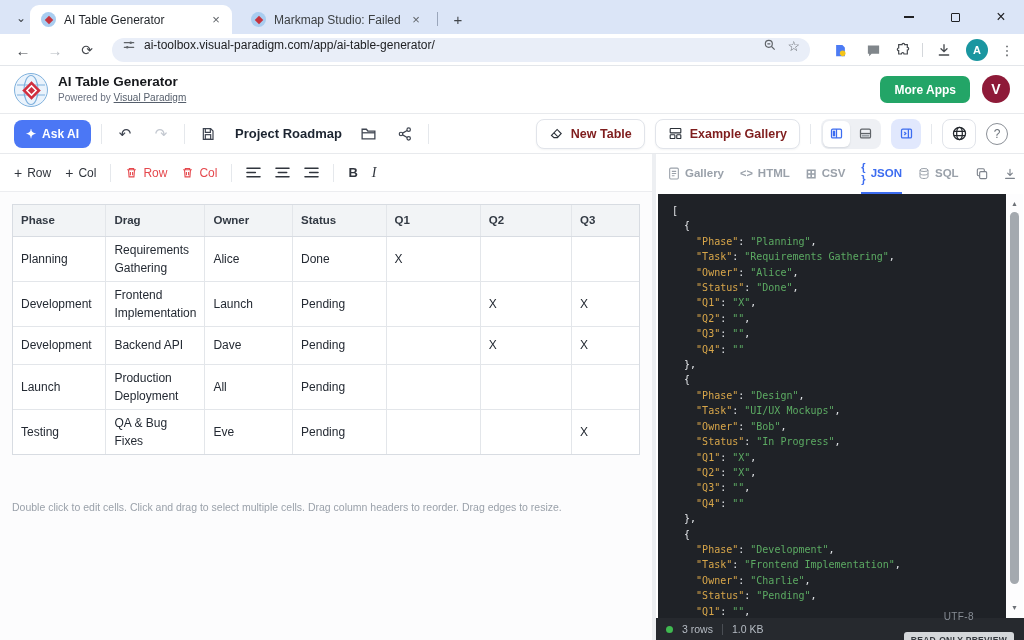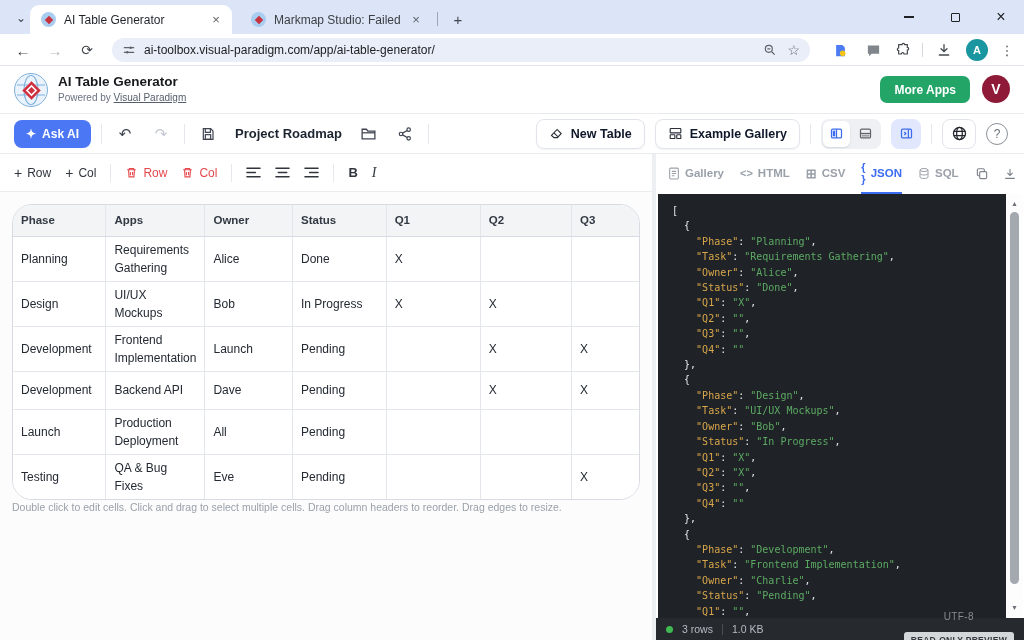--- a/index.html
+++ b/index.html
@@ -24,21 +24,21 @@
   .win-btn { width:46px; height:34px; display:flex; align-items:center; justify-content:center; color:#202124; font-size:13px; }
   .win-btn .bar { width:10px; height:1.4px; background:#202124; }
   .win-btn .box { width:9px; height:9px; border:1.4px solid #202124; border-radius:1px; }
 
   
   .btoolbar { position:absolute; left:0; top:34px; width:1024px; height:32px; background:#fff; border-bottom:1px solid #e3e6ea; }
   .nav-ic { position:absolute; top:5px; width:22px; height:22px; display:flex; align-items:center; justify-content:center; font-size:15px; color:#5f6368; }
   .nav-back { left:12px; color:#45494e; }
   .nav-fwd { left:44px; color:#b7bbc1; }
   .nav-reload { left:76px; font-size:14px; color:#45494e; }
-  .urlbar { position:absolute; left:112px; top:4px; width:698px; height:24px; background:#e9eef8; border-radius:12px; display:flex; align-items:center; }
+  .urlbar { position:absolute; left:112px; top:4px; width:698px; height:24px; background:#e9eef8; border-radius:12px; display:flex; align-items:flex-start; }
   .urlbar .tune { margin:0 8px 0 10px; display:flex; }
   .url-text { font-size:12px; color:#202124; flex:1; white-space:nowrap; overflow:hidden; }
   .urlbar .zoom-ic, .urlbar .star-ic { flex:none; margin-right:10px; display:flex; color:#5f6368; font-size:14px; }
   .ext-ic { position:absolute; top:6px; width:20px; height:20px; display:flex; align-items:center; justify-content:center; }
   .toolbar-sep { position:absolute; left:922px; top:9px; width:1px; height:14px; background:#d4d7db; }
   .avatar-a { position:absolute; left:966px; top:5px; width:22px; height:22px; border-radius:50%; background:#1a96a0; color:#fff; font-size:11px; font-weight:bold; display:flex; align-items:center; justify-content:center; }
   .kebab { position:absolute; left:998px; top:5px; width:18px; height:22px; display:flex; align-items:center; justify-content:center; color:#45494e; font-size:13px; }
 
   
   .app-header { position:absolute; left:0; top:66px; width:1024px; height:48px; background:#fff; border-bottom:1px solid #e8eaed; }
@@ -54,21 +54,21 @@
 
   
   .app-toolbar { position:absolute; left:0; top:114px; width:1024px; height:40px; background:#fff; border-bottom:1px solid #e8eaed; display:flex; align-items:center; }
   .atb-left { display:flex; align-items:center; gap:10px; padding-left:14px; }
   .atb-right { margin-left:auto; display:flex; align-items:center; gap:10px; padding-right:16px; }
   .ask-ai { height:28px; background:#4b77f5; color:#fff; border:none; border-radius:8px; font-size:12px; font-weight:bold; padding:0 12px; display:flex; align-items:center; gap:6px; }
   .v-sep { width:1px; height:20px; background:#e5e8ec; }
   .ic-btn { width:26px; height:26px; display:flex; align-items:center; justify-content:center; border-radius:6px; color:#3e4450; font-size:15px; background:transparent; border:none; }
   .ic-btn.disabled { color:#c3c8d0; }
   .doc-title { font-size:13px; font-weight:bold; color:#1c2430; margin:0 4px; }
-  .outline-btn { height:30px; background:#fff; border:1px solid #e1e4ea; border-radius:8px; box-shadow:0 1px 2px rgba(20,30,60,.05); font-size:12.5px; font-weight:bold; color:#0f172a; padding:0 12px; display:flex; align-items:center; gap:7px; }
+  .outline-btn { height:30px; background:#fff; border:1px solid #e1e4ea; border-radius:8px; box-shadow:0 1px 2px rgba(20,30,60,.05); font-size:12.5px; font-weight:bold; color:#7f1d1d; padding:0 12px; display:flex; align-items:center; gap:7px; }
   .seg { height:30px; background:#eef0f4; border-radius:8px; display:flex; align-items:center; padding:2px; gap:2px; }
   .seg .seg-btn { width:27px; height:26px; border:none; border-radius:6px; display:flex; align-items:center; justify-content:center; background:transparent; }
   .seg .seg-btn.on { background:#fff; box-shadow:0 1px 2px rgba(20,30,60,.12); }
   .panel-btn { width:30px; height:30px; border:none; border-radius:8px; background:#e1e8fd; display:flex; align-items:center; justify-content:center; }
   .round-btn { width:34px; height:30px; background:#fff; border:1px solid #e1e4ea; border-radius:8px; display:flex; align-items:center; justify-content:center; }
   .help-btn { width:22px; height:22px; border-radius:50%; border:1.5px solid #8b9097; color:#6c727a; background:#fff; font-size:12px; display:flex; align-items:center; justify-content:center; }
 
   
   .main { position:absolute; left:0; top:154px; width:1024px; height:486px; }
   .left-panel { position:absolute; left:0; top:0; width:652px; height:486px; background:#fcfcfd; }
@@ -78,21 +78,21 @@
   
   .tbl-toolbar { position:absolute; left:0; top:0; width:652px; height:38px; background:#fff; border-bottom:1px solid #ecedf0; display:flex; align-items:center; gap:14px; padding-left:14px; }
   .tt-btn { display:flex; align-items:center; gap:5px; font-size:12px; color:#30353d; background:none; border:none; }
   .tt-btn .pl { font-size:14px; color:#30353d; }
   .tt-btn.danger { color:#e5484d; }
   .tt-sep { width:1px; height:18px; background:#e5e8ec; }
   .fmt-b { font-weight:bold; font-size:13px; color:#30353d; background:none; border:none; }
   .fmt-i { font-style:italic; font-family:"Liberation Serif", serif; font-size:14px; color:#30353d; background:none; border:none; }
 
   
-  .table-wrap { position:absolute; left:12px; top:50px; width:628px; border:1px solid #d8dce2; border-radius:20px; overflow:hidden; background:#fff; }
+  .table-wrap { position:absolute; left:12px; top:50px; width:628px; border:1px solid #d8dce2; border-radius:0; overflow:hidden; background:#fff; }
   table.grid { border-collapse:collapse; width:628px; font-size:12px; color:#242a33; }
   table.grid th { background:#f2f4f6; font-weight:bold; font-size:11.5px; color:#333a44; text-align:left; height:31px; padding:0 8px; border-bottom:1px solid #d8dce2; border-right:1px solid #e3e6ea; }
   table.grid th:last-child, table.grid td:last-child { border-right:none; }
   table.grid td { height:38px; padding:4px 8px; border-bottom:1px solid #e3e6ea; border-right:1px solid #e3e6ea; line-height:1.5; vertical-align:middle; background:#fff; }
   table.grid tr:last-child td { border-bottom:none; }
   .hint { position:absolute; left:12px; top:347px; font-size:10.5px; color:#9aa1aa; }
 
   
   .preview-tabs { position:absolute; left:0; top:0; width:368px; height:40px; display:flex; align-items:center; gap:16px; padding-left:12px; }
   .ptab { display:flex; align-items:center; gap:5px; font-size:11.5px; font-weight:bold; color:#9aa1aa; height:39px; border-bottom:2px solid transparent; background:none; border-top:none; border-left:none; border-right:none; }
@@ -375,45 +375,36 @@
               <col style="width: 96px;">
               <col style="width: 88px;">
               <col style="width: 94px;">
               <col style="width: 95px;">
               <col style="width: 92px;">
               <col style="width: 70px;">
             </colgroup>
           <thead>
               <tr>
                 <th>Phase</th>
-                <th>Apps</th>
+                <th>Drag</th>
                 <th>Owner</th>
                 <th>Status</th>
                 <th>Q1</th>
                 <th>Q2</th>
                 <th>Q3</th>
               </tr>
             </thead>
           <tbody>
               <tr>
                 <td>Planning</td>
                 <td>Requirements Gathering</td>
                 <td>Alice</td>
                 <td>Done</td>
                 <td>X</td>
                 <td></td>
-                <td></td>
-              </tr>
-              <tr>
-                <td>Design</td>
-                <td>UI/UX Mockups</td>
-                <td>Bob</td>
-                <td>In Progress</td>
-                <td>X</td>
-                <td>X</td>
                 <td></td>
               </tr>
               <tr>
                 <td>Development</td>
                 <td>Frontend Implementation</td>
                 <td>Launch</td>
                 <td>Pending</td>
                 <td></td>
                 <td>X</td>
                 <td>X</td>

